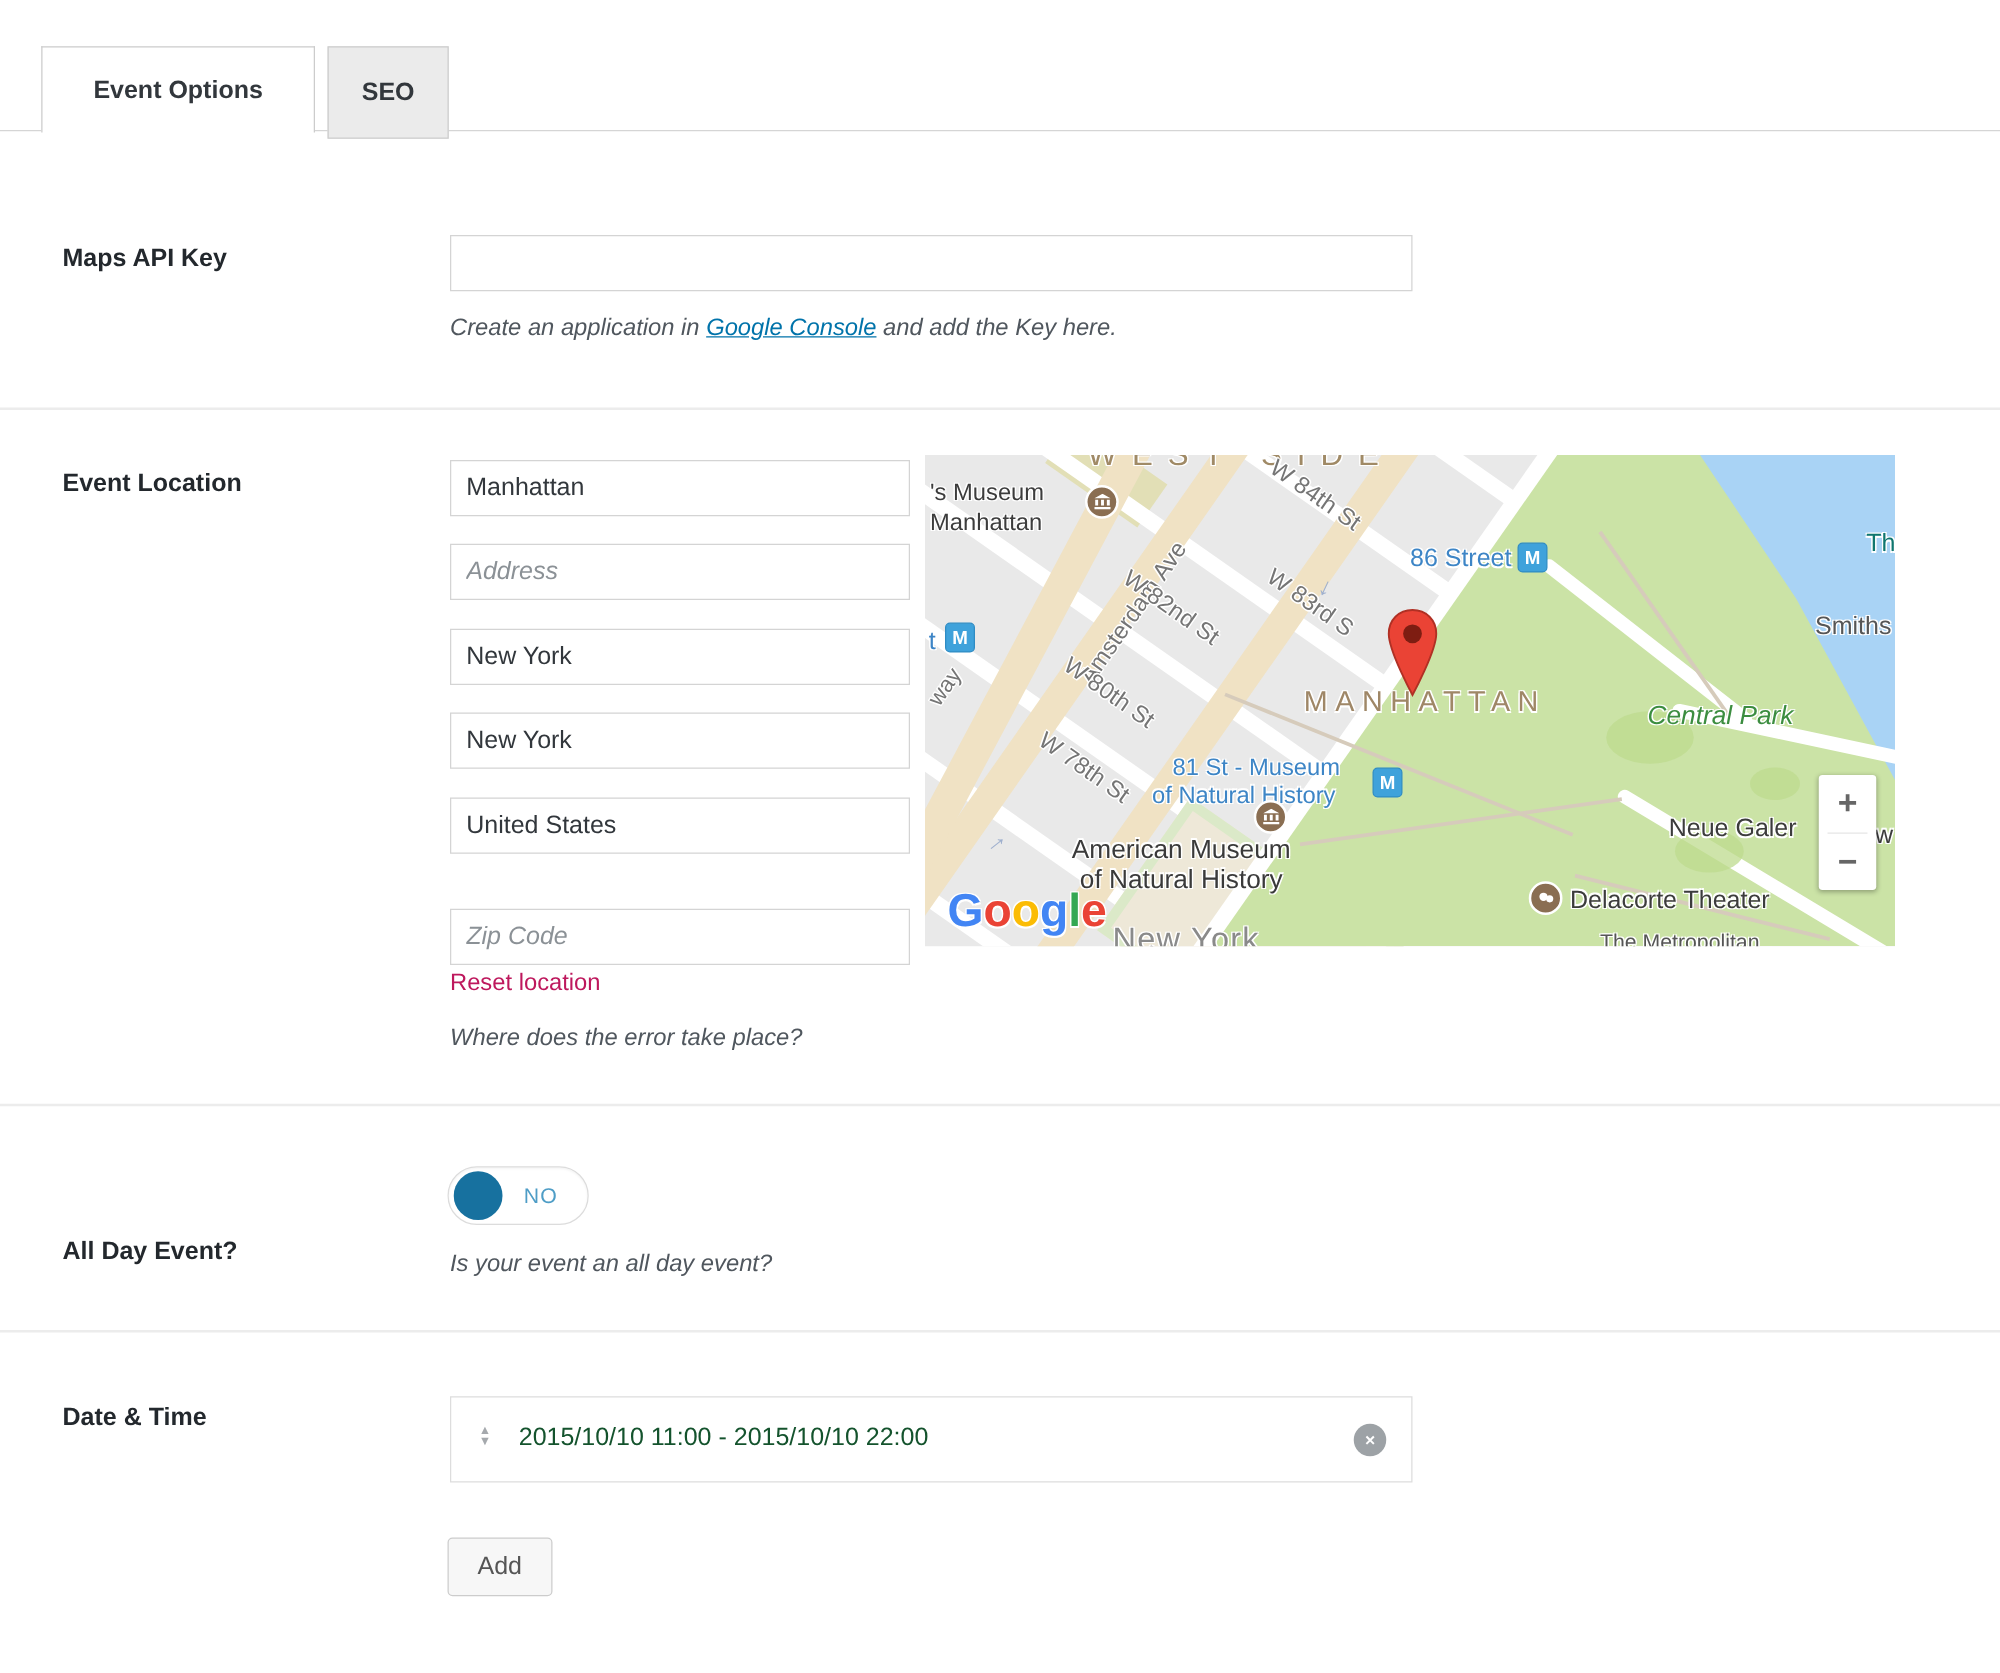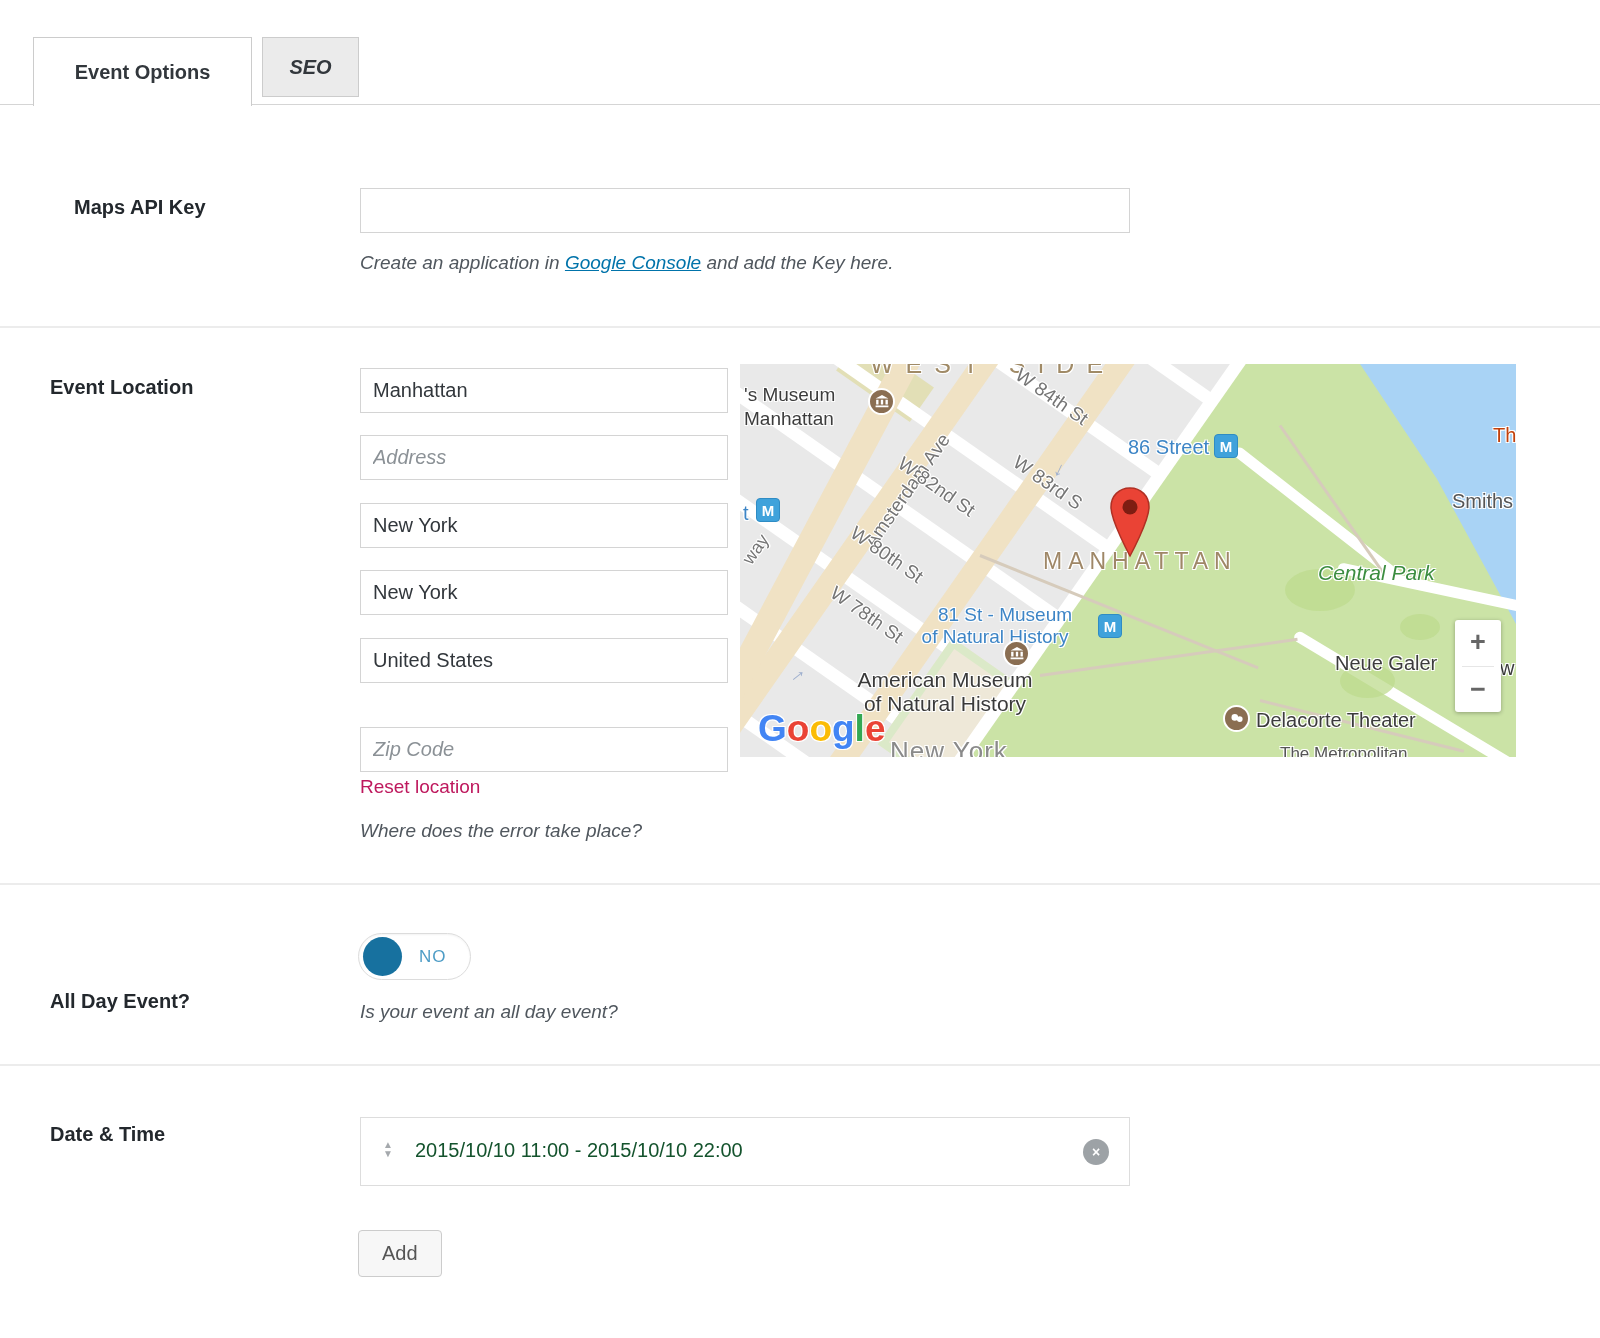--- a/index.html
+++ b/index.html
@@ -10,35 +10,35 @@
     font-family: "Liberation Sans", sans-serif;
     color:#32373c;
     overflow: hidden;
   }
 
   
   .tabline { position:absolute; left:0; top:104px; width:1600px; height:1px; background:#d5d5d5; z-index:1; }
   .tab { position:absolute; top:37px; display:flex; align-items:center; justify-content:center;
          font-size:20px; font-weight:700; color:#32373c; cursor:pointer; }
   .tab-active { left:33px; width:219px; height:69px; background:#fff; border:1px solid #ccc; border-bottom:none; z-index:2; }
-  .tab-plain  { left:262px; width:97px; height:60px; background:#ebebeb; border:1px solid #ccc; z-index:2;font-style:italic; }
+  .tab-plain  { left:262px; width:97px; height:74px; background:#ebebeb; border:1px solid #ccc; z-index:2; }
 
   
   .rowlabel { position:absolute; left:50px; font-size:20px; font-weight:700; color:#23282d; }
   .tinput { position:absolute; left:360px; width:368px; height:45px; border:1px solid #d4d4d4;
             background:#fff; font-family:"Liberation Sans",sans-serif; font-size:20px; color:#32373c;
             padding:0 12px; outline:none; }
   .tinput::placeholder { color:#8b9196; font-style: italic; opacity:1; }
   .help { position:absolute; left:360px; font-size:19px; font-style:italic; color:#50575e; }
   .help a { color:#0073aa; }
   .divider { position:absolute; left:0; width:1600px; height:2px; background:#ececec; }
   .bluelink { position:absolute; left:360px; font-size:19px; color:#be185d; text-decoration:none; cursor:pointer; }
 
   
-  .lbl-api { top:196px;margin-left:24px; }
+  .lbl-api { top:196px; }
   .input-api { top:188px; width:770px; }
   .help-api { top:252px; }
   .div1 { top:326px; } .div2 { top:883px; } .div3 { top:1064px; }
 
   
   .lbl-loc { top:376px; }
   .in-venue { top:368px; } .in-addr { top:435px;font-style:italic; } .in-city { top:503px; }
   .in-state { top:570px; } .in-country { top:638px; } .in-zip { top:727px; }
   .link-reset { top:776px; }
   .help-loc { top:820px; }
@@ -96,21 +96,21 @@
   .l-86 { left:388px; top:72px; }
   .l-811 { left:165px; top:240px; width:200px; text-align:center; font-size:19px; }
   .l-812 { left:155px; top:262px; width:200px; text-align:center; font-size:19px; }
   .l-amnh1 { left:75px; top:304px; width:260px; text-align:center; color:#3a3a3a; font-size:21px; }
   .l-amnh2 { left:75px; top:328px; width:260px; text-align:center; color:#3a3a3a; font-size:21px; }
   .l-manh { left:303px; top:184px; font-size:23px; letter-spacing:6px; color:#9f8767; }
   .l-cp { left:578px; top:197px; font-size:21px; font-style:italic; color:#3c8d40; }
   .l-dela { left:516px; top:345px; color:#3c3c3c; font-size:20px; }
   .l-neue { left:595px; top:288px; color:#3c3c3c; font-size:20px; }
   .l-smiths { left:712px; top:126px; color:#565656; font-size:20px; }
-  .l-th { left:753px; top:60px; color:#c2410c; font-size:20px; }
+  .l-th { left:753px; top:60px; color:#0f766e; font-size:20px; }
   .l-wfrag { left:760px; top:293px; color:#3c3c3c; font-size:20px; }
   .l-ny { left:150px; top:372px; font-size:26px; color:#8a8a8a; letter-spacing:1px; }
   .l-metro { left:540px; top:380px; font-size:17px; color:#555; }
   .marrow { position:absolute; color:#9fb0ce; font-size:20px; text-shadow:none; }
   .ar1 { left:312px; top:96px; transform:rotate(115deg); }
   .ar2 { left:46px; top:298px; transform:rotate(-38deg); }
 
   .micon { position:absolute; width:24px; height:24px; background:#3fa2db; border:1px solid #2f8cc4;
            border-radius:4px; color:#fff; font-weight:700; font-size:15px;
            display:flex; align-items:center; justify-content:center; text-shadow:none; }

